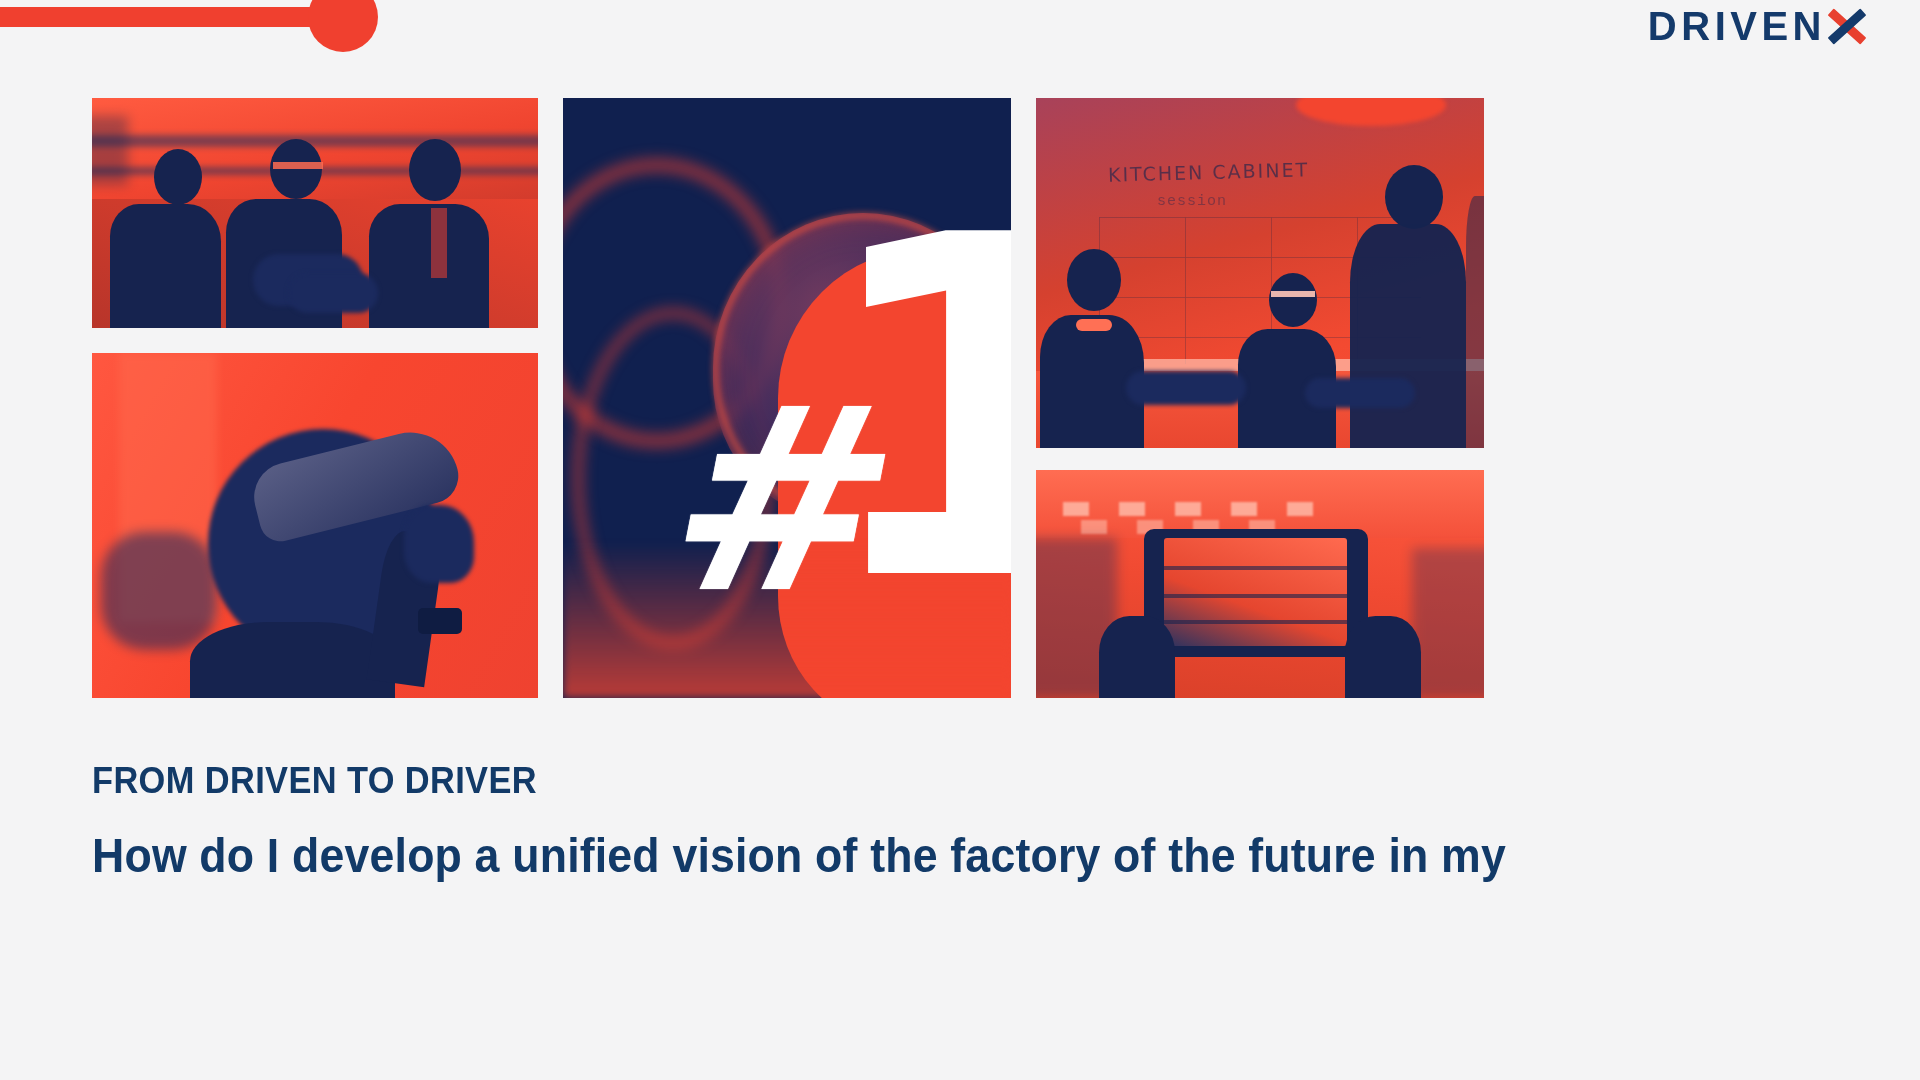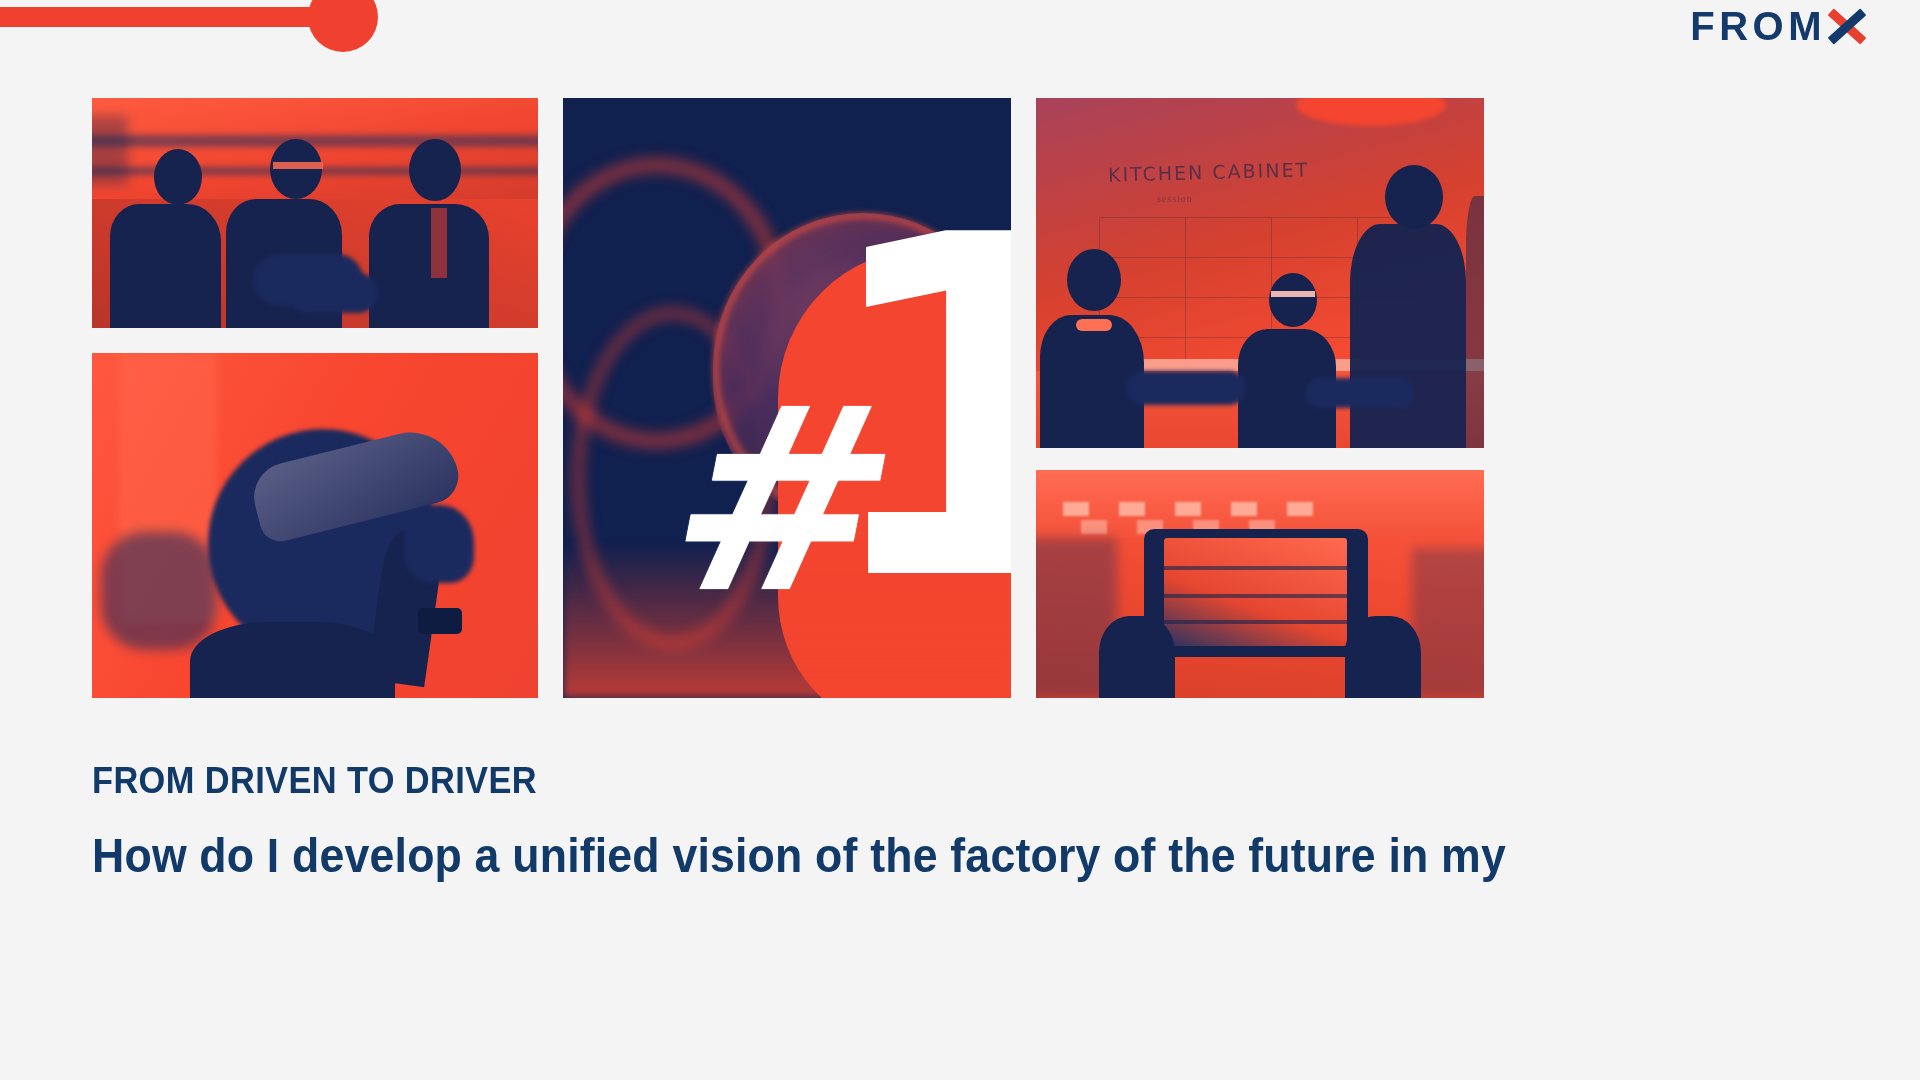--- a/index.html
+++ b/index.html
@@ -150,22 +150,22 @@
     border-radius:50%; background:#f3452f; filter:blur(2px);
   }
   #tile-board .wb-text{
     position:absolute; left:16%; top:18%;
     font-family:"DejaVu Sans", sans-serif;
     font-size:19px; letter-spacing:2px; color:rgba(25,35,78,.62);
     transform:rotate(-1.5deg);
   }
   #tile-board .wb-sub{
     position:absolute; left:27%; top:27%;
-    font-family:Liberation Serif, serif;
-    font-size:10px; letter-spacing:1px; color:rgba(25,35,78,.4);
+    font-family:Liberation Mono, monospace;
+    font-size:15px; letter-spacing:1px; color:rgba(25,35,78,.4);
   }
   #tile-board .wb-grid{
     position:absolute; left:14%; top:34%; width:72%; height:42%;
     opacity:.30;
     background:
       repeating-linear-gradient(to right, rgba(20,30,70,.8) 0 1px, transparent 1px 86px),
       repeating-linear-gradient(to bottom, rgba(20,30,70,.8) 0 1px, transparent 1px 40px);
   }
   #tile-board .desk{
     position:absolute; left:0; right:0; bottom:0; height:22%;
@@ -231,21 +231,21 @@
     white-space:nowrap;
   }
 </style>
 </head>
 <body>
 
 <div id="accent-bar"></div>
 <div id="accent-dot"></div>
 
 <div id="logo">
-  <span class="word">FROM</span>
+  <span class="word">DRIVEN</span>
   <span class="xmark">
     <span class="s1"></span>
       <span class="s2"></span>
   </span>
 </div>
 
 <div id="grid">
 
   <div class="col col-left">
 

